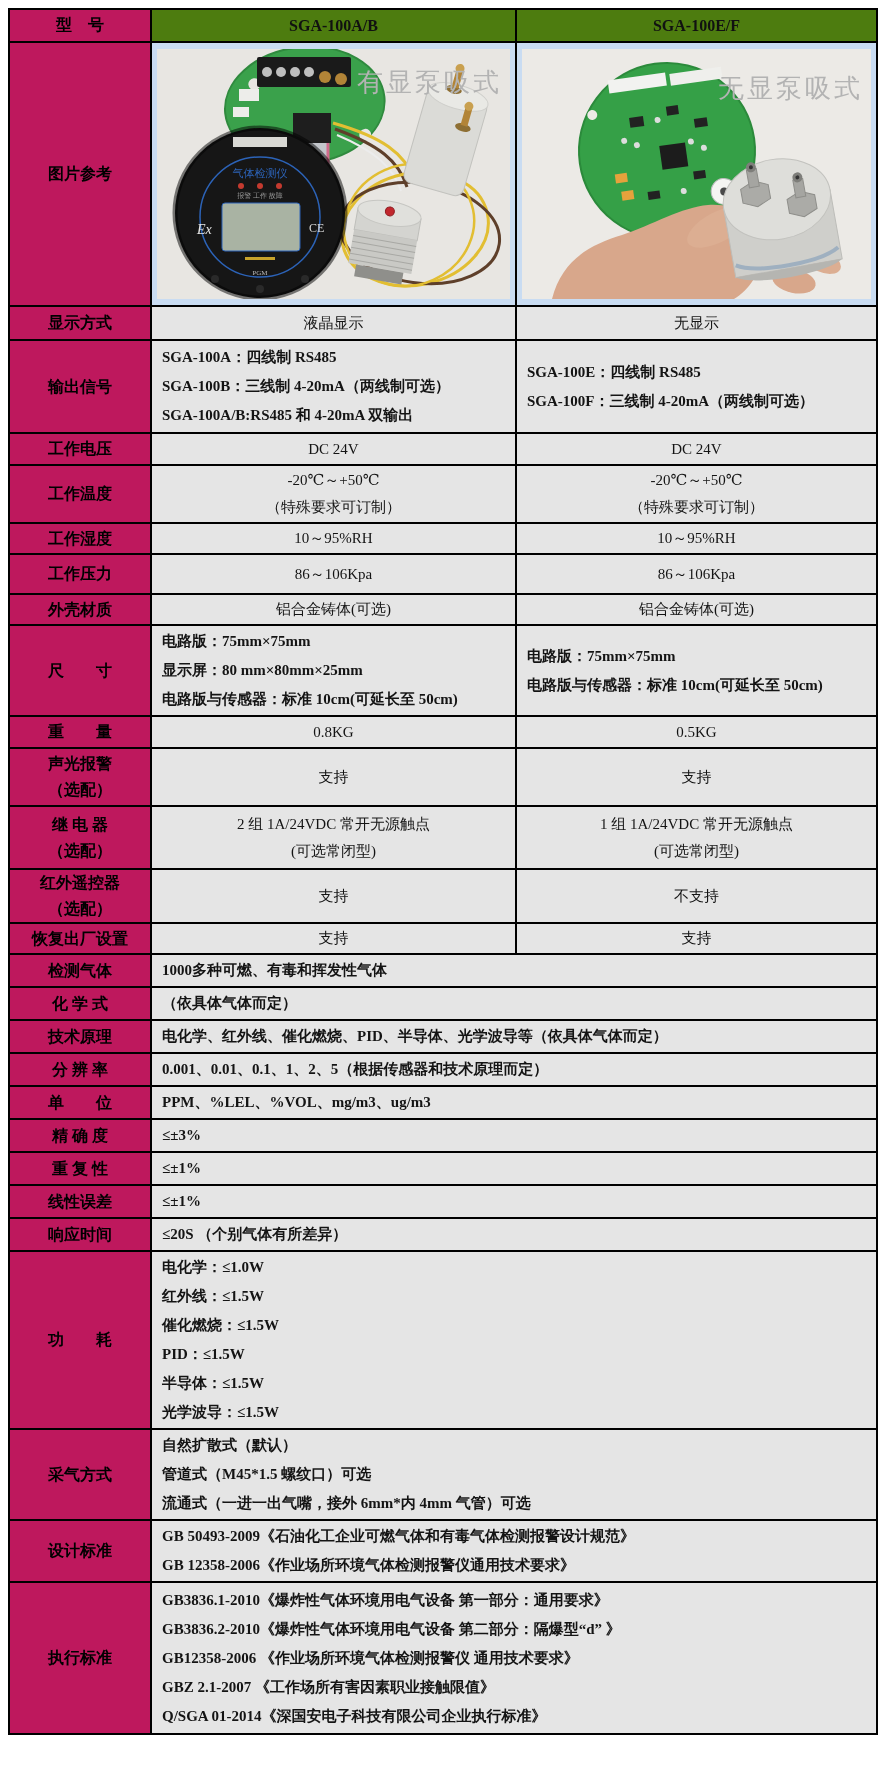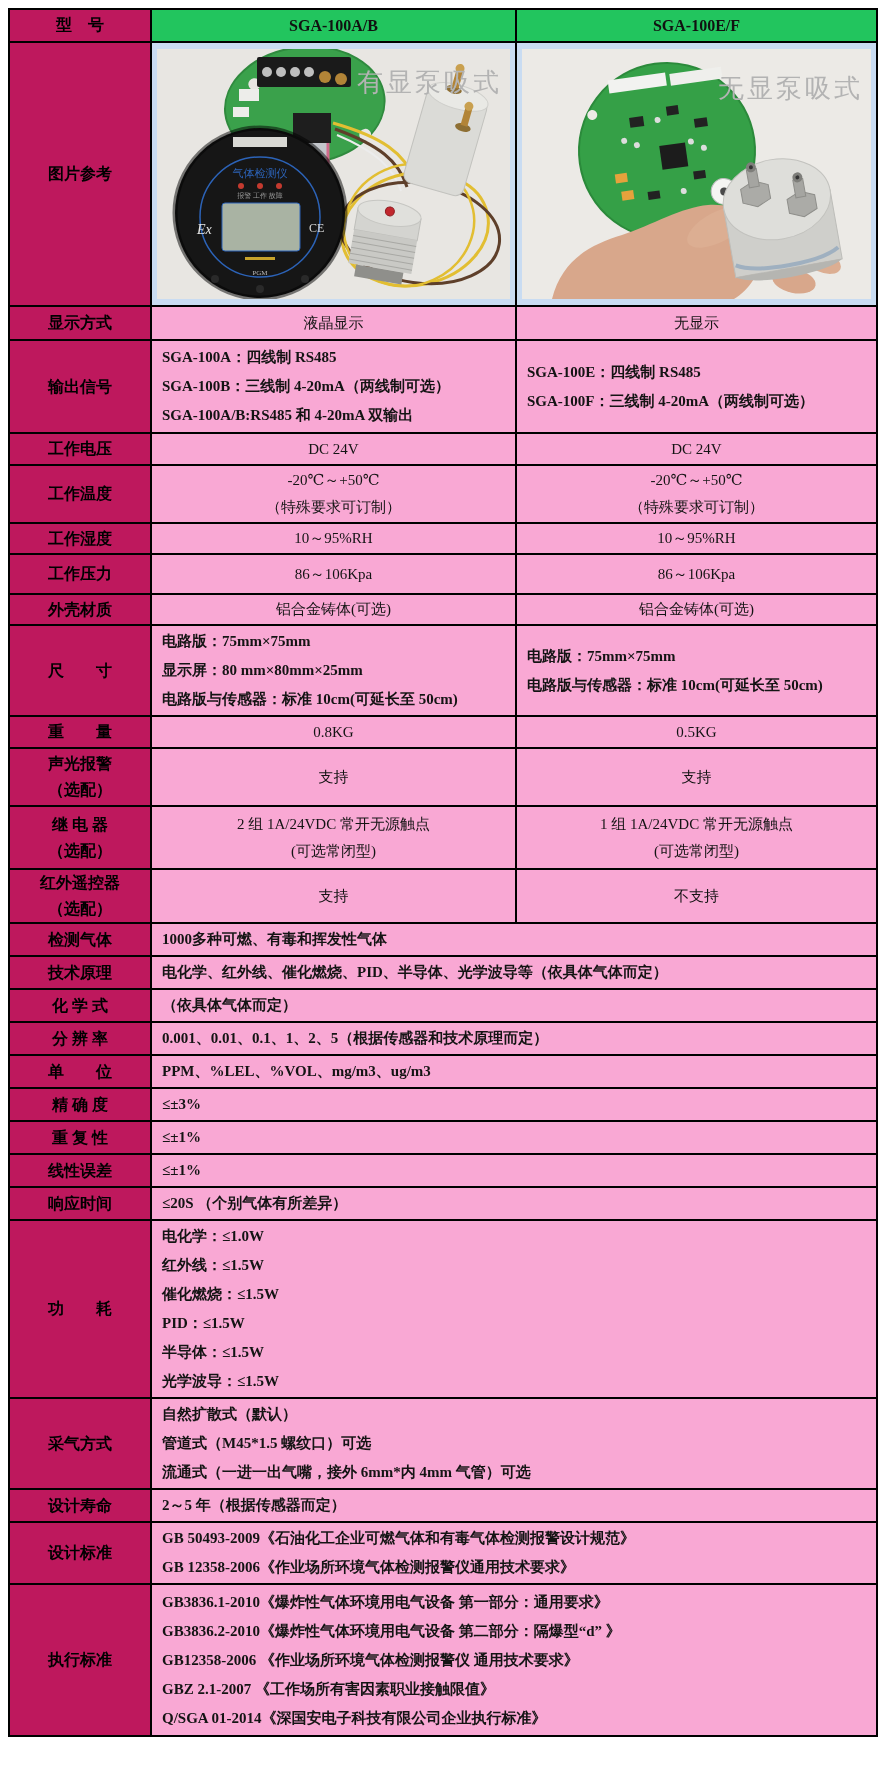--- a/index.html
+++ b/index.html
@@ -2,22 +2,22 @@
 <html><head>
 <meta charset="utf-8">
 <style>
   html,body{margin:0;padding:0;background:#ffffff;width:881px;height:1768px;overflow:hidden;
     font-family:"Liberation Serif","DejaVu Serif",serif;}
   .wrap{position:absolute;left:8px;top:8px;width:868px;}
   table{border-collapse:collapse;table-layout:fixed;width:868px;}
   td,th{border:2px solid #000;vertical-align:middle;overflow:hidden;box-sizing:border-box;}
   .label-cell{background:#be185d;text-align:center;font-weight:bold;font-size:16px;color:#000;padding:0 2px;}
   .label-cell .ln{line-height:26px;}
-  .model-cell{background:#22c55e;text-align:center;font-weight:bold;font-size:16px;color:#111;}
-  .value-cell{background:#f9a8d4;font-size:15px;color:#141414;}
+  .model-cell{background:#4d7c0f;text-align:center;font-weight:bold;font-size:16px;color:#111;}
+  .value-cell{background:#e5e5e5;font-size:15px;color:#141414;}
   .ac{text-align:center;}
   .ac .ln{line-height:27px;}
   .al{text-align:left;padding-left:10px;padding-right:4px;}
   .al .ln{line-height:29px;font-weight:bold;}
   .photo-cell{background:#C9DCF2;padding:6px 5px;}
   .photo-cell svg{display:block;margin:0 auto;}
   .wm{font-size:26px;letter-spacing:3px;}
 </style>
 </head>
 <body>
@@ -315,40 +315,51 @@
           </td>
           <td class="value-cell ac">
             <div class="ln">支持</div>
           </td>
           <td class="value-cell ac">
             <div class="ln">不支持</div>
           </td>
         </tr>
         <tr style="height: 30px;">
           <td class="label-cell">
+            <div class="ln">恢复出厂设置</div>
+          </td>
+          <td class="value-cell ac">
+            <div class="ln">支持</div>
+          </td>
+          <td class="value-cell ac">
+            <div class="ln">支持</div>
+          </td>
+        </tr>
+        <tr style="height: 30px;">
+          <td class="label-cell">
             <div class="ln">检测气体</div>
           </td>
           <td colspan="2" class="value-cell al">
             <div class="ln">1000多种可燃、有毒和挥发性气体</div>
           </td>
         </tr>
+        <tr style="height: 31px;">
+          <td class="label-cell">
+            <div class="ln">化 学 式</div>
+          </td>
+          <td colspan="2" class="value-cell al">
+            <div class="ln">（依具体气体而定）</div>
+          </td>
+        </tr>
         <tr style="height: 32px;">
           <td class="label-cell">
             <div class="ln">技术原理</div>
           </td>
           <td colspan="2" class="value-cell al">
             <div class="ln">电化学、红外线、催化燃烧、PID、半导体、光学波导等（依具体气体而定）</div>
-          </td>
-        </tr>
-        <tr style="height: 31px;">
-          <td class="label-cell">
-            <div class="ln">化 学 式</div>
-          </td>
-          <td colspan="2" class="value-cell al">
-            <div class="ln">（依具体气体而定）</div>
           </td>
         </tr>
         <tr style="height: 30px;">
           <td class="label-cell">
             <div class="ln">分 辨 率</div>
           </td>
           <td colspan="2" class="value-cell al">
             <div class="ln">0.001、0.01、0.1、1、2、5（根据传感器和技术原理而定）</div>
           </td>
         </tr>
@@ -408,28 +419,20 @@
         <tr style="height: 90px;">
           <td class="label-cell">
             <div class="ln">采气方式</div>
           </td>
           <td colspan="2" class="value-cell al">
             <div class="ln">自然扩散式（默认）</div>
             <div class="ln">管道式（M45*1.5 螺纹口）可选</div>
             <div class="ln">流通式（一进一出气嘴，接外 6mm*内 4mm 气管）可选</div>
           </td>
         </tr>
-        <tr style="height: 30px;">
-          <td class="label-cell">
-            <div class="ln">设计寿命</div>
-          </td>
-          <td colspan="2" class="value-cell al">
-            <div class="ln">2～5 年（根据传感器而定）</div>
-          </td>
-        </tr>
         <tr style="height: 61px;">
           <td class="label-cell">
             <div class="ln">设计标准</div>
           </td>
           <td colspan="2" class="value-cell al">
             <div class="ln">GB 50493-2009《石油化工企业可燃气体和有毒气体检测报警设计规范》</div>
             <div class="ln">GB 12358-2006《作业场所环境气体检测报警仪通用技术要求》</div>
           </td>
         </tr>
         <tr style="height: 152px;">

